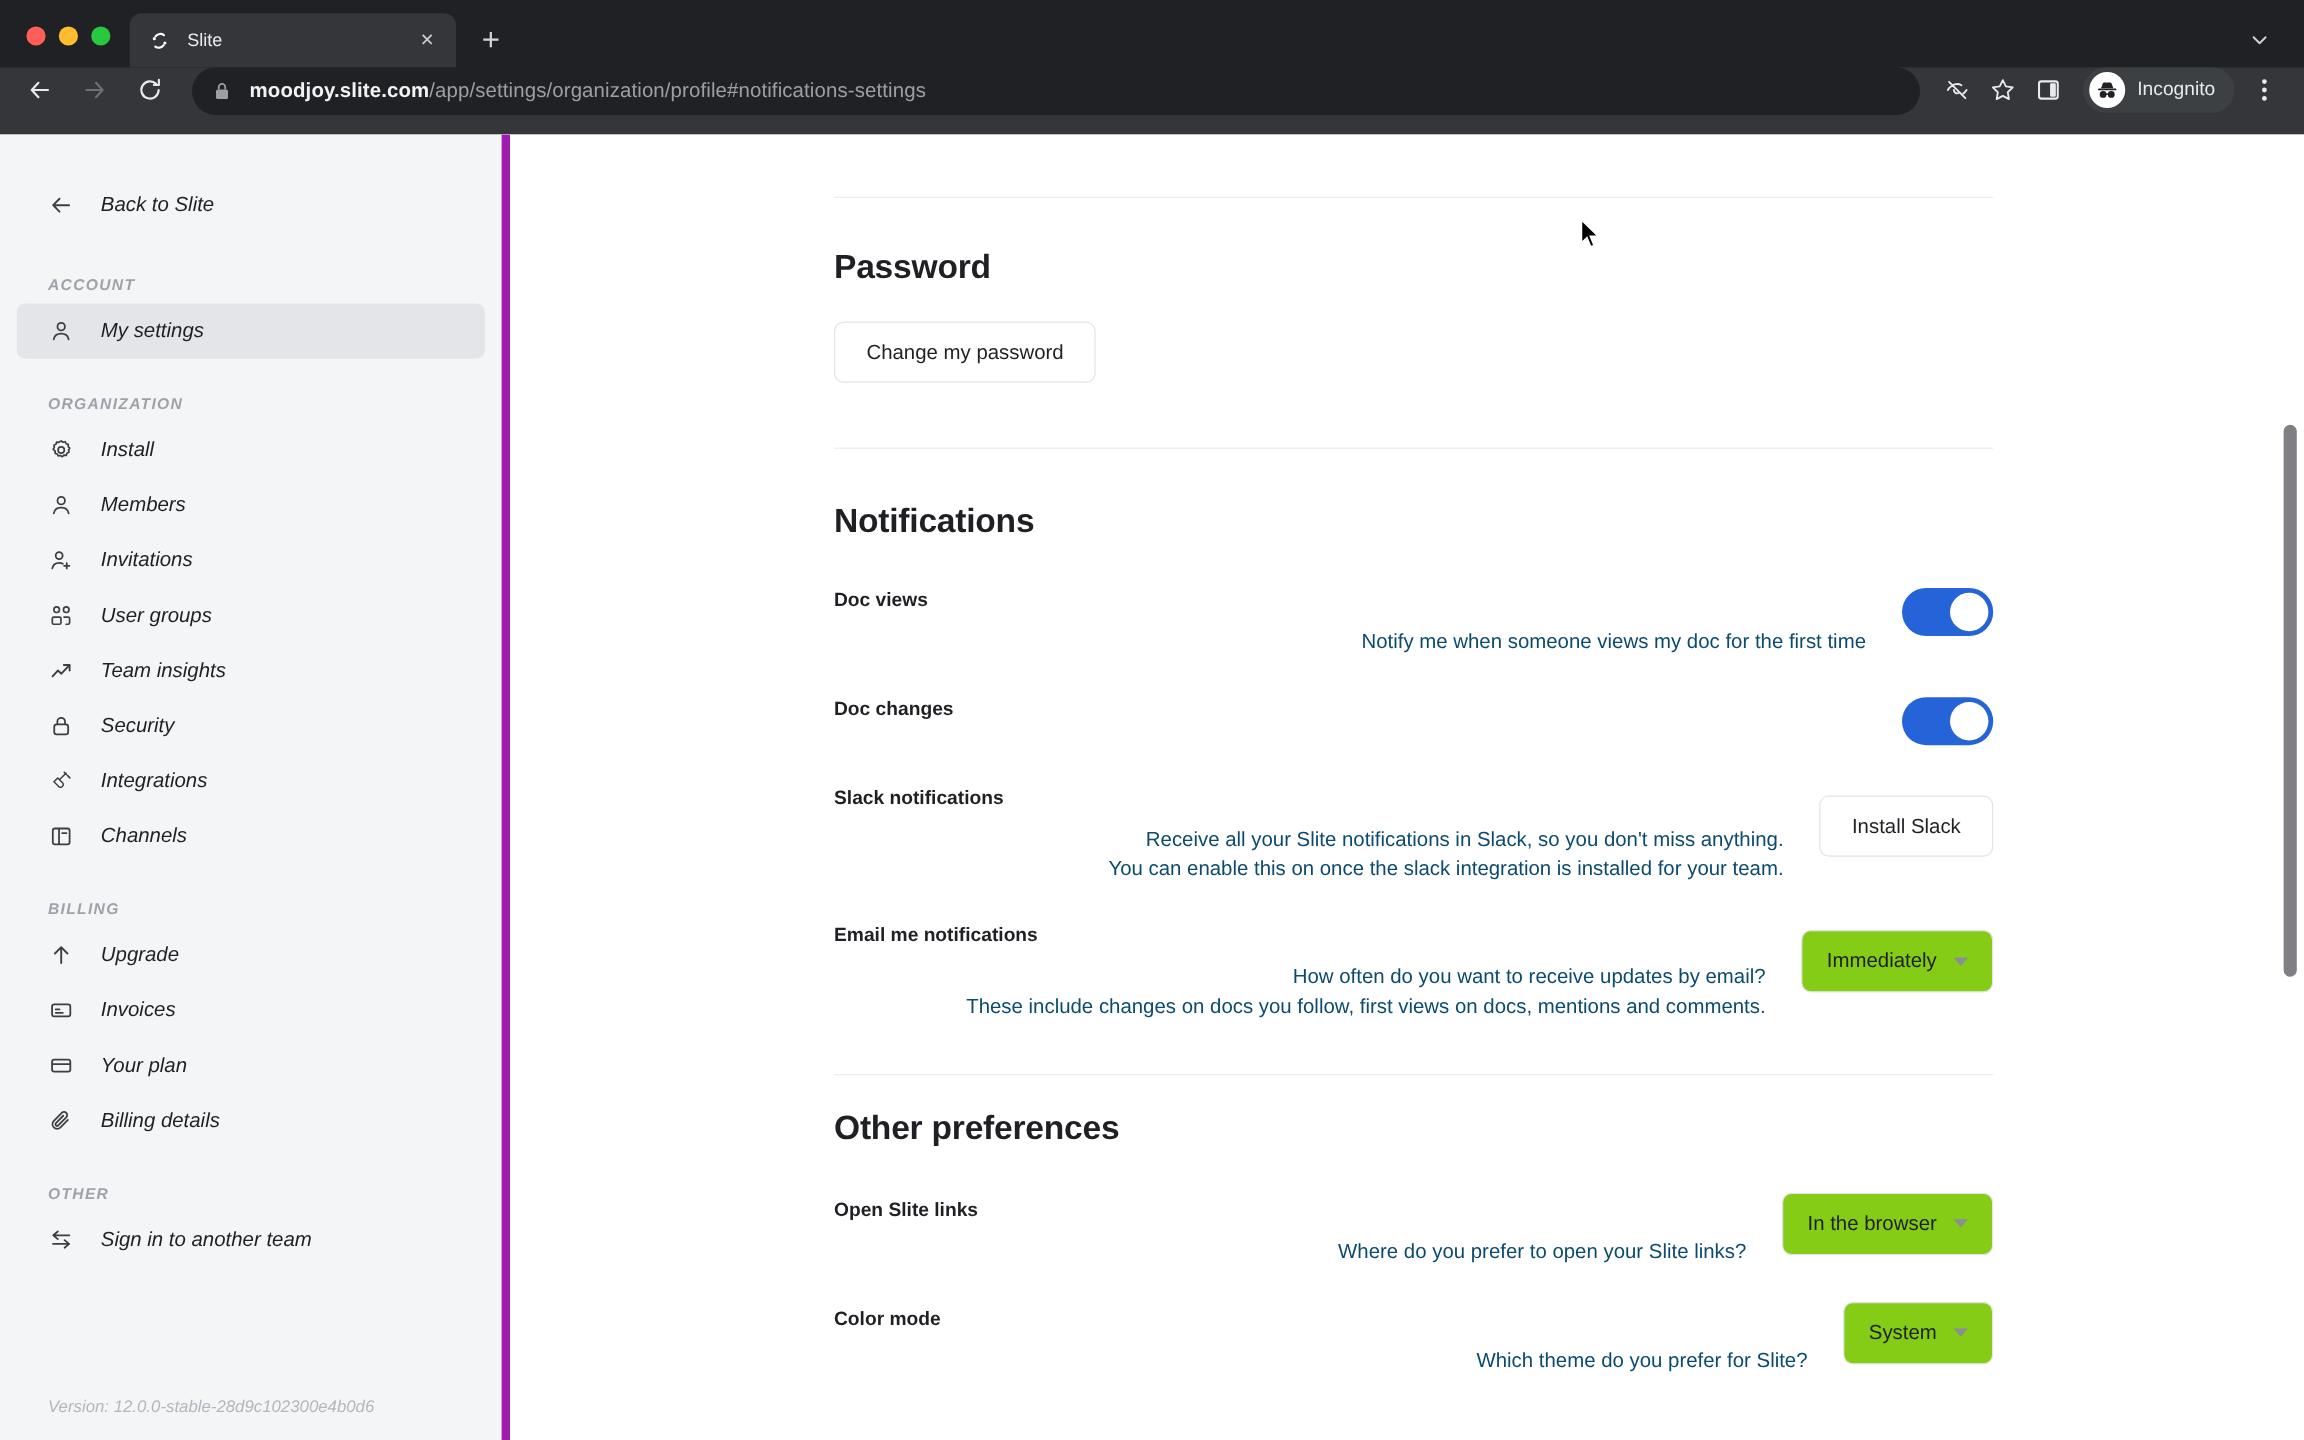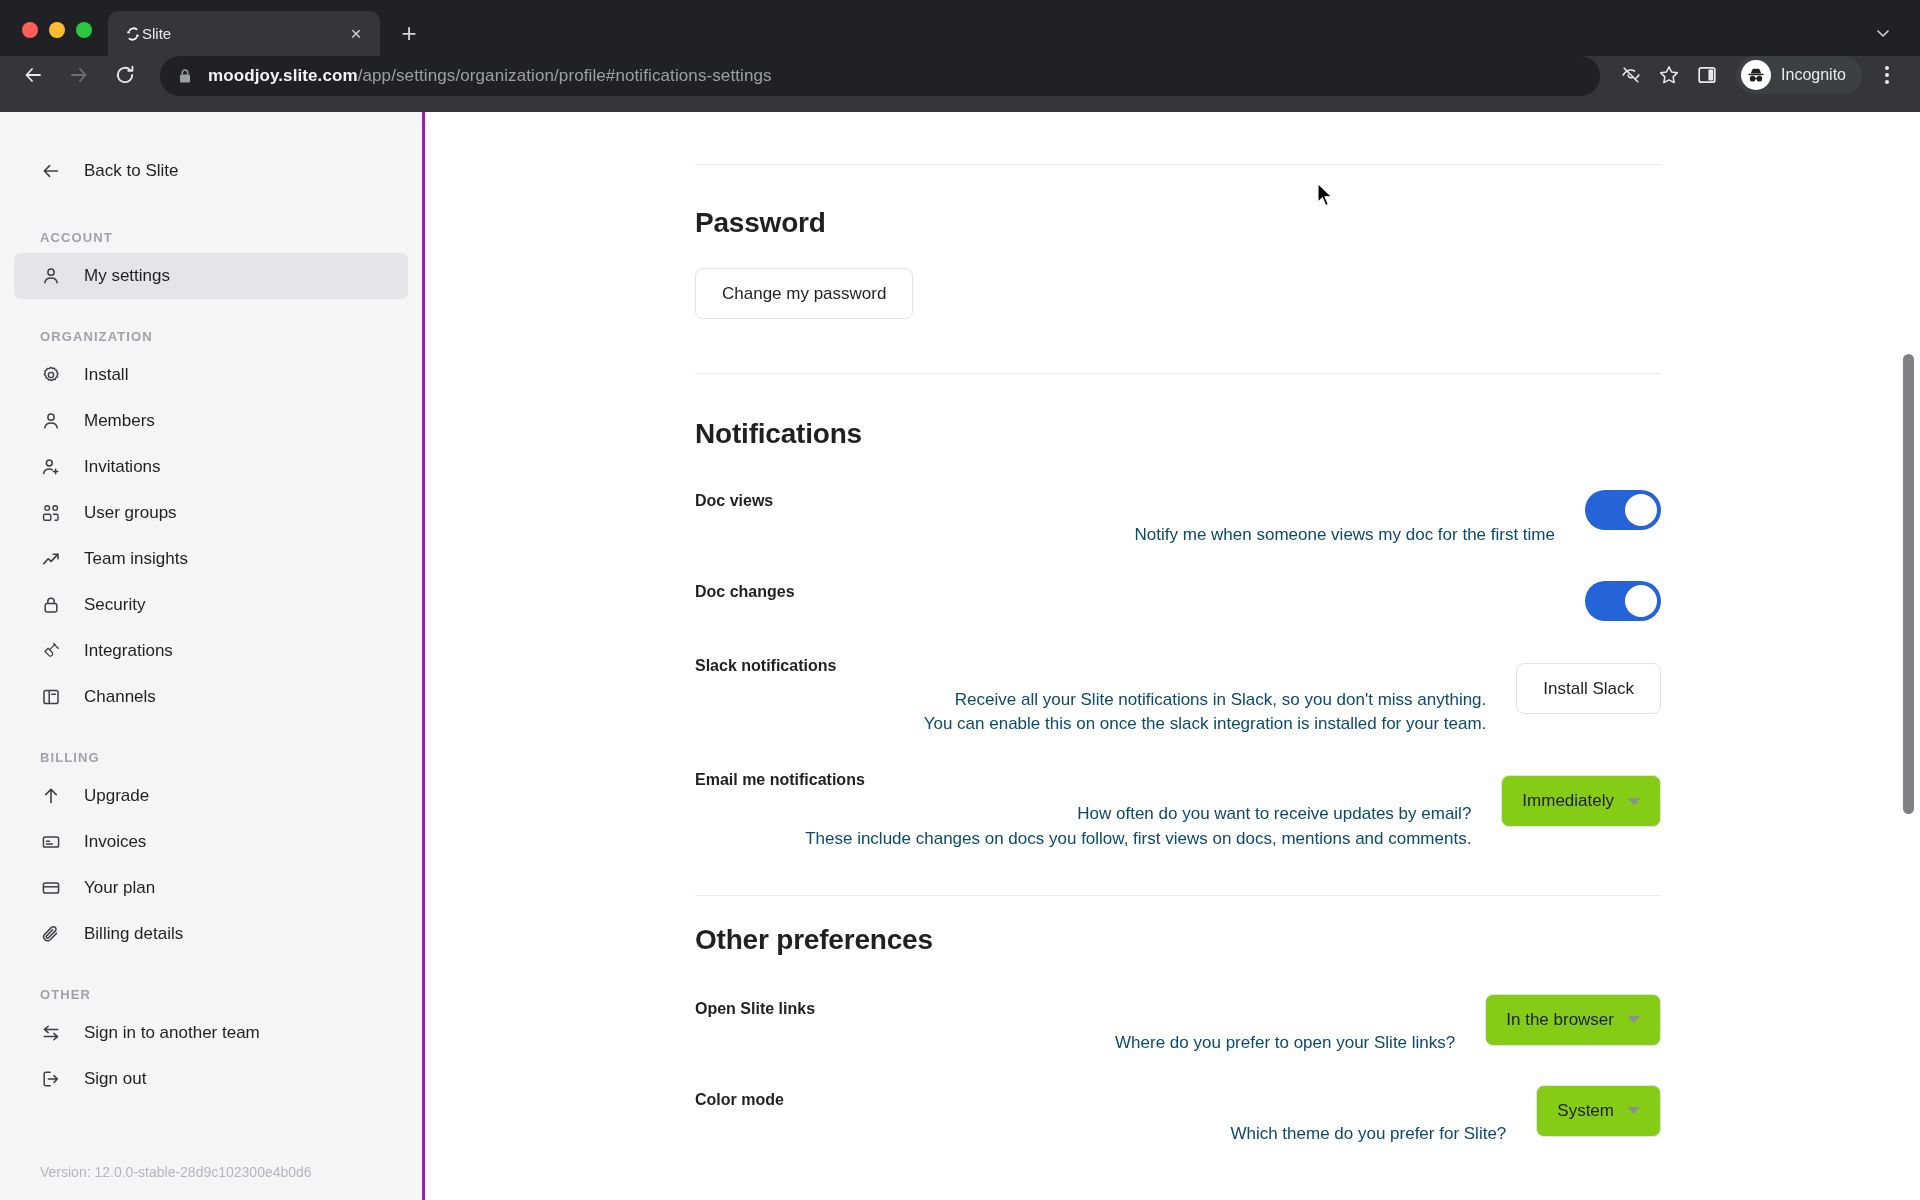--- a/index.html
+++ b/index.html
@@ -27,21 +27,21 @@
   .tab {
     width: 272px; height: 45px;
     background: #35363a;
     border-radius: 10px 10px 0 0;
     display: flex; align-items: center;
     padding: 0 12px 0 16px;
     position: relative;
   }
   .tab-favicon { width: 18px; height: 18px; flex: 0 0 18px; display: flex; align-items: center; justify-content: center; }
   .tab-title {
-    color: #e8eaed; font-size: 15px; 
+    color: #e8eaed; font-size: 15px; margin-left: 14px;
     white-space: nowrap; overflow: hidden; text-overflow: ellipsis;
     flex: 1;
   }
   .tab-close {
     width: 24px; height: 24px; border-radius: 50%;
     display: flex; align-items: center; justify-content: center;
     color: #cfd2d6; font-size: 19px; line-height: 1;
   }
   .newtab {
     width: 34px; height: 34px; margin: 0 0 6px 12px;
@@ -106,21 +106,22 @@
     background: #ffffff; display: flex;
     overflow: hidden;
   }
 
   
   .sidebar {
     width: 425px; flex: 0 0 425px; height: 100%;
     background: #f4f5f7;
     padding: 22px 0 0 0;
     position: relative;
-    border-right: 3px solid #a21caf;
+    border-right: 7px solid #a21caf;
+    font-style: italic;
   }
   .side-back {
     display: flex; align-items: center; gap: 22px;
     height: 46px; margin: 14px 26px 0 26px; padding: 0 14px;
     border-radius: 6px;
   }
   .side-back .txt { font-size: 17px; color: #1f2023; }
   .side-section {
     font-size: 13px; letter-spacing: 1.1px; color: #9fa3a9;
     font-weight: 600; padding: 0 40px; margin: 30px 0 8px 0;
@@ -467,29 +468,20 @@
       <div class="side-item">
         <span class="side-icon">
           <svg width="20" height="20" viewBox="0 0 20 20">
               <path d="M16.8 6.4H3.4M7.2 3.2L3.4 6.4l3.8 3.2" stroke="#3c3f44" stroke-width="1.5" fill="none" stroke-linecap="round" stroke-linejoin="round"></path>
               <path d="M3.2 13.6h13.4M12.8 10.4l3.8 3.2-3.8 3.2" stroke="#3c3f44" stroke-width="1.5" fill="none" stroke-linecap="round" stroke-linejoin="round"></path>
             </svg>
         </span>
         <span class="txt">Sign in to another team</span>
       </div>
 
-      <div class="side-item">
-        <span class="side-icon">
-          <svg width="20" height="20" viewBox="0 0 20 20">
-              <path d="M9.2 3.2H4.8a1.6 1.6 0 0 0-1.6 1.6v10.4a1.6 1.6 0 0 0 1.6 1.6h4.4" stroke="#3c3f44" stroke-width="1.5" fill="none" stroke-linecap="round" stroke-linejoin="round"></path>
-              <path d="M13 13.4l3.4-3.4L13 6.6M16.2 10H7.4" stroke="#3c3f44" stroke-width="1.5" fill="none" stroke-linecap="round" stroke-linejoin="round"></path>
-            </svg>
-        </span>
-        <span class="txt">Sign out</span>
-      </div>
 
       <div class="version">Version: 12.0.0-stable-28d9c102300e4b0d6</div>
     </div>
 
     <div class="main">
       <div class="content">
 
         <div class="hr"></div>
 
         <h2 class="sec-title password">Password</h2>

